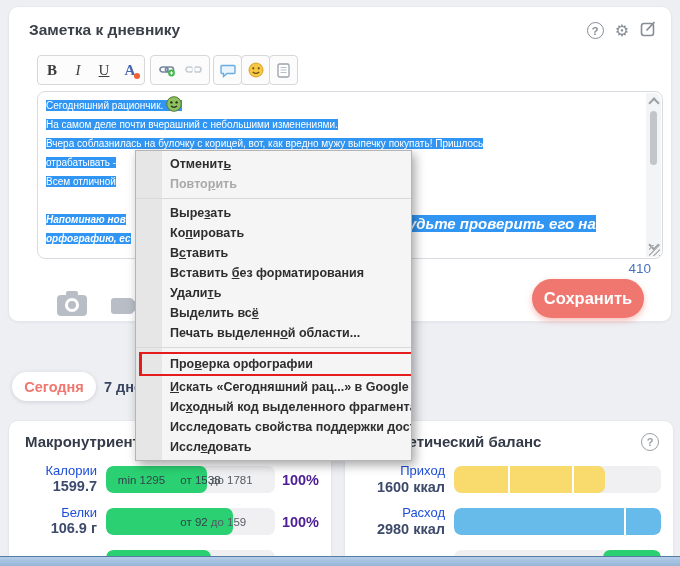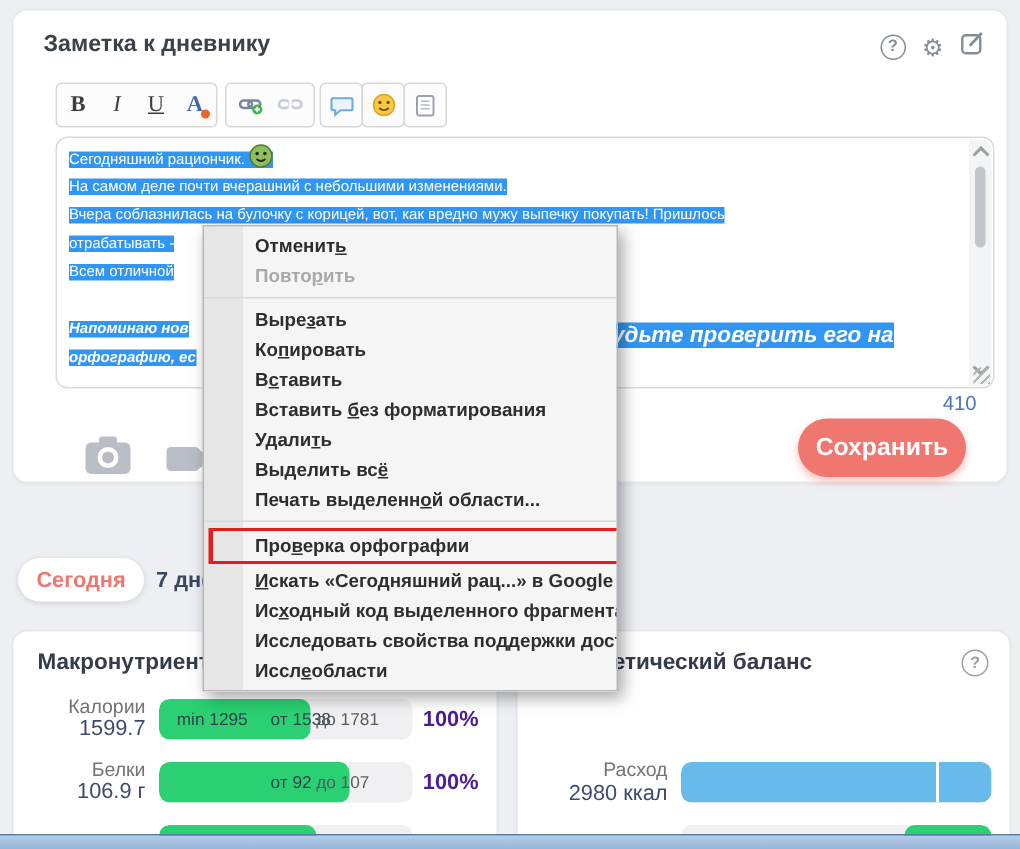--- a/index.html
+++ b/index.html
@@ -74,22 +74,22 @@
 
   
   #macros-card{left:8px;top:420px;width:322px;height:170px}
   #balance-card{left:344px;top:420px;width:328px;height:170px}
   .p-title{position:absolute;left:16px;top:12px;font-size:15px;font-weight:bold;color:#343b49}
   .p-help{position:absolute;right:14px;top:12px;width:18px;height:18px;border:1.5px solid #9aa0a6;
           border-radius:50%;box-sizing:border-box;color:#9aa0a6;font-size:11px;font-weight:bold;
           display:flex;align-items:center;justify-content:center}
   .g-row{position:absolute;left:14px;right:12px;height:27px;display:flex;align-items:center}
   .g-lab{width:74px;text-align:right;margin-right:9px;line-height:1.1}
-  .g-name{font-size:13px;color:#737373}
-  .g-val{font-size:14.5px;font-weight:normal;color:#3d4a6b;white-space:nowrap}
+  .g-name{font-size:13px;color:#1d4ed8}
+  .g-val{font-size:14.5px;font-weight:bold;color:#3d4a6b;white-space:nowrap}
   .g-track{flex:1;height:27px;background:#f0f0f2;border-radius:7px;position:relative;overflow:hidden}
   .g-fill{height:100%;background:#2bd072;border-radius:7px;position:relative}
   .bl{position:absolute;top:50%;transform:translateY(-50%);font-size:11.5px;color:#34424d;white-space:nowrap}
   .bl-min{left:7%}.bl-from{left:44%}.bl-to{left:62%;color:#565b63}
   .g-pct{width:44px;text-align:right;font-size:14.5px;font-weight:bold;color:#4c1d95}
   .b-lab{width:86px;text-align:right;margin-right:9px;line-height:1.15}
   .fill-y{background:#f8da6d}
   .fill-b{background:#66bbea}
   .gap{position:absolute;top:0;width:2px;height:100%;background:#fff}
   .fill-g-right{position:absolute;left:72%;width:28%;height:100%;background:#2bd072;border-radius:7px}
@@ -231,21 +231,21 @@
   </div>
 
   <div class="g-row" style="top:87px">
     <div class="g-lab">
         <div class="g-name">Белки</div>
       <div class="g-val">106.9 г</div>
       </div>
     <div class="g-track">
       <div class="g-fill" style="width: 75%;"></div>
       <span class="bl bl-from">от 92</span>
-      <span class="bl bl-to">до 107</span>
+      <span class="bl bl-to">до 159</span>
     </div>
     <div class="g-pct">100%</div>
   </div>
 
   <div class="g-row" style="top:129px">
     <div class="g-lab">
         <div class="g-name">Жиры</div>
       <div class="g-val"></div>
       </div>
     <div class="g-track">
@@ -254,20 +254,32 @@
       <span class="bl bl-to">до 78</span>
     </div>
     <div class="g-pct">100%</div>
   </div>
 </div>
 
 <div class="card" id="balance-card">
   <div class="p-title" style="left:20px">Энергетический баланс</div>
   <div class="p-help">?</div>
 
+  <div class="g-row" style="top:45px">
+    <div class="b-lab">
+        <div class="g-name">Приход</div>
+      <div class="g-val">1600 ккал</div>
+      </div>
+    <div class="g-track">
+      <div class="g-fill fill-y" style="width: 73%;">
+        <span class="gap" style="left:36%"></span>
+          <span class="gap" style="left:78%"></span>
+      </div>
+    </div>
+  </div>
 
   <div class="g-row" style="top:87px">
     <div class="b-lab">
         <div class="g-name">Расход</div>
       <div class="g-val">2980 ккал</div>
       </div>
     <div class="g-track">
       <div class="g-fill fill-b" style="width: 100%;">
         <span class="gap" style="left:82%"></span>
       </div>
@@ -296,16 +308,16 @@
   <div class="mi"><span>Удали</span><u>т</u><span>ь</span></div>
   <div class="mi"><span>Выделить вс</span><u>ё</u><span></span></div>
   <div class="mi"><span>Печать выделенн</span><u>о</u><span>й области...</span></div>
   <div class="m-sep"></div>
   <div class="mi boxed"><span>Про</span><u>в</u><span>ерка орфографии</span>
     <div class="red-box"></div>
   </div>
   <div class="mi"><span></span><u>И</u><span>скать «Сегодняшний рац...» в Google</span></div>
   <div class="mi"><span>Ис</span><u>х</u><span>одный код выделенного фрагмента</span></div>
   <div class="mi"><span>Исследовать свойства поддержки доступности</span><u></u><span></span></div>
-  <div class="mi"><span>Иссл</span><u>е</u><span>области</span></div>
+  <div class="mi"><span>Иссл</span><u>е</u><span>довать</span></div>
 </div>
 
 <div class="bottom-strip"></div>
 
 </body></html>

